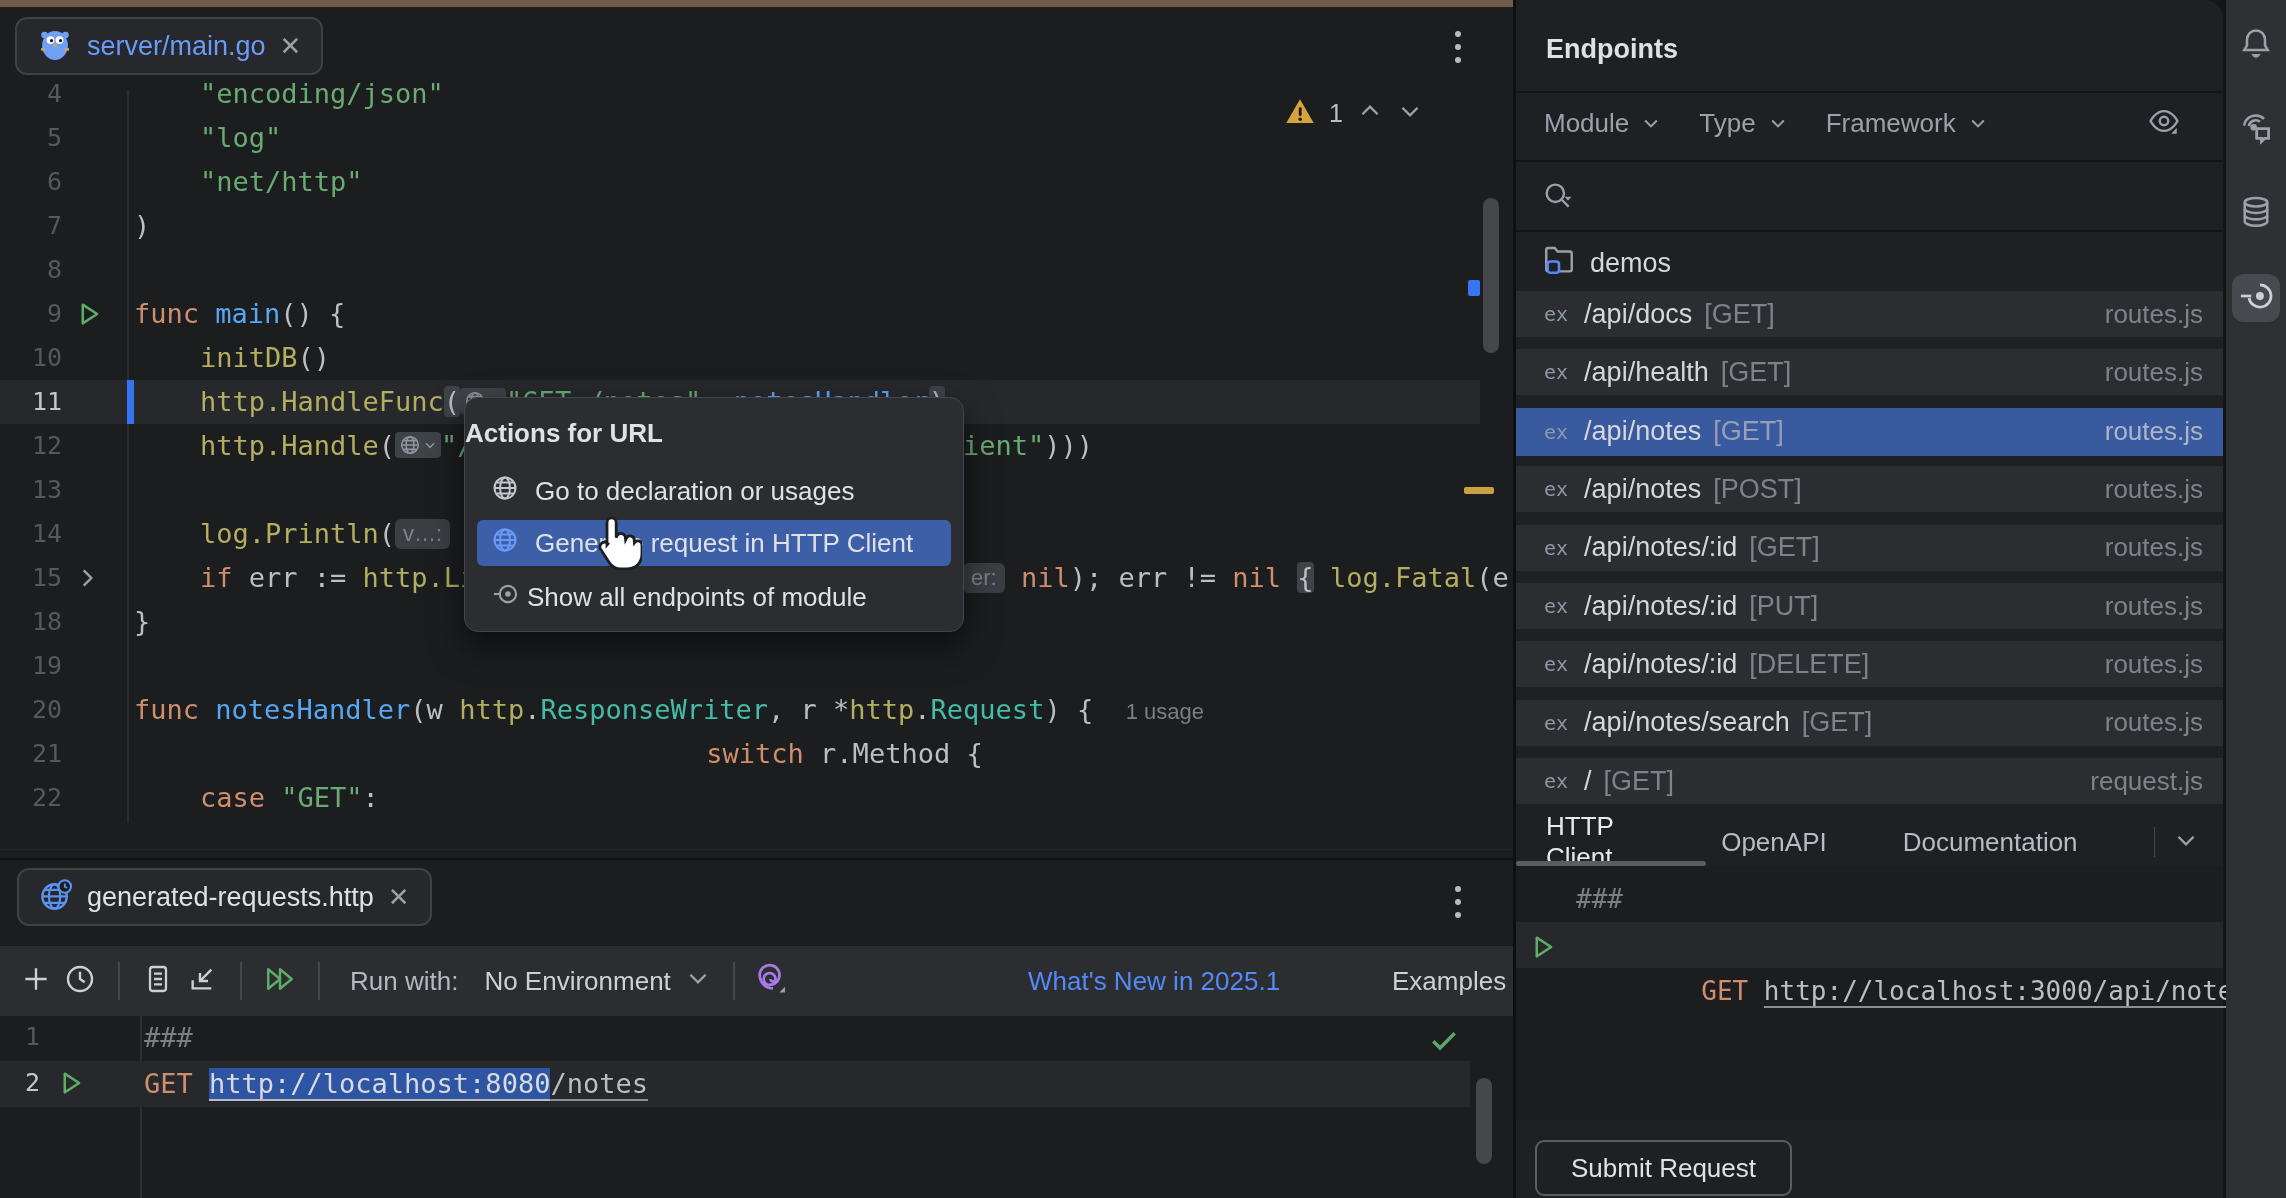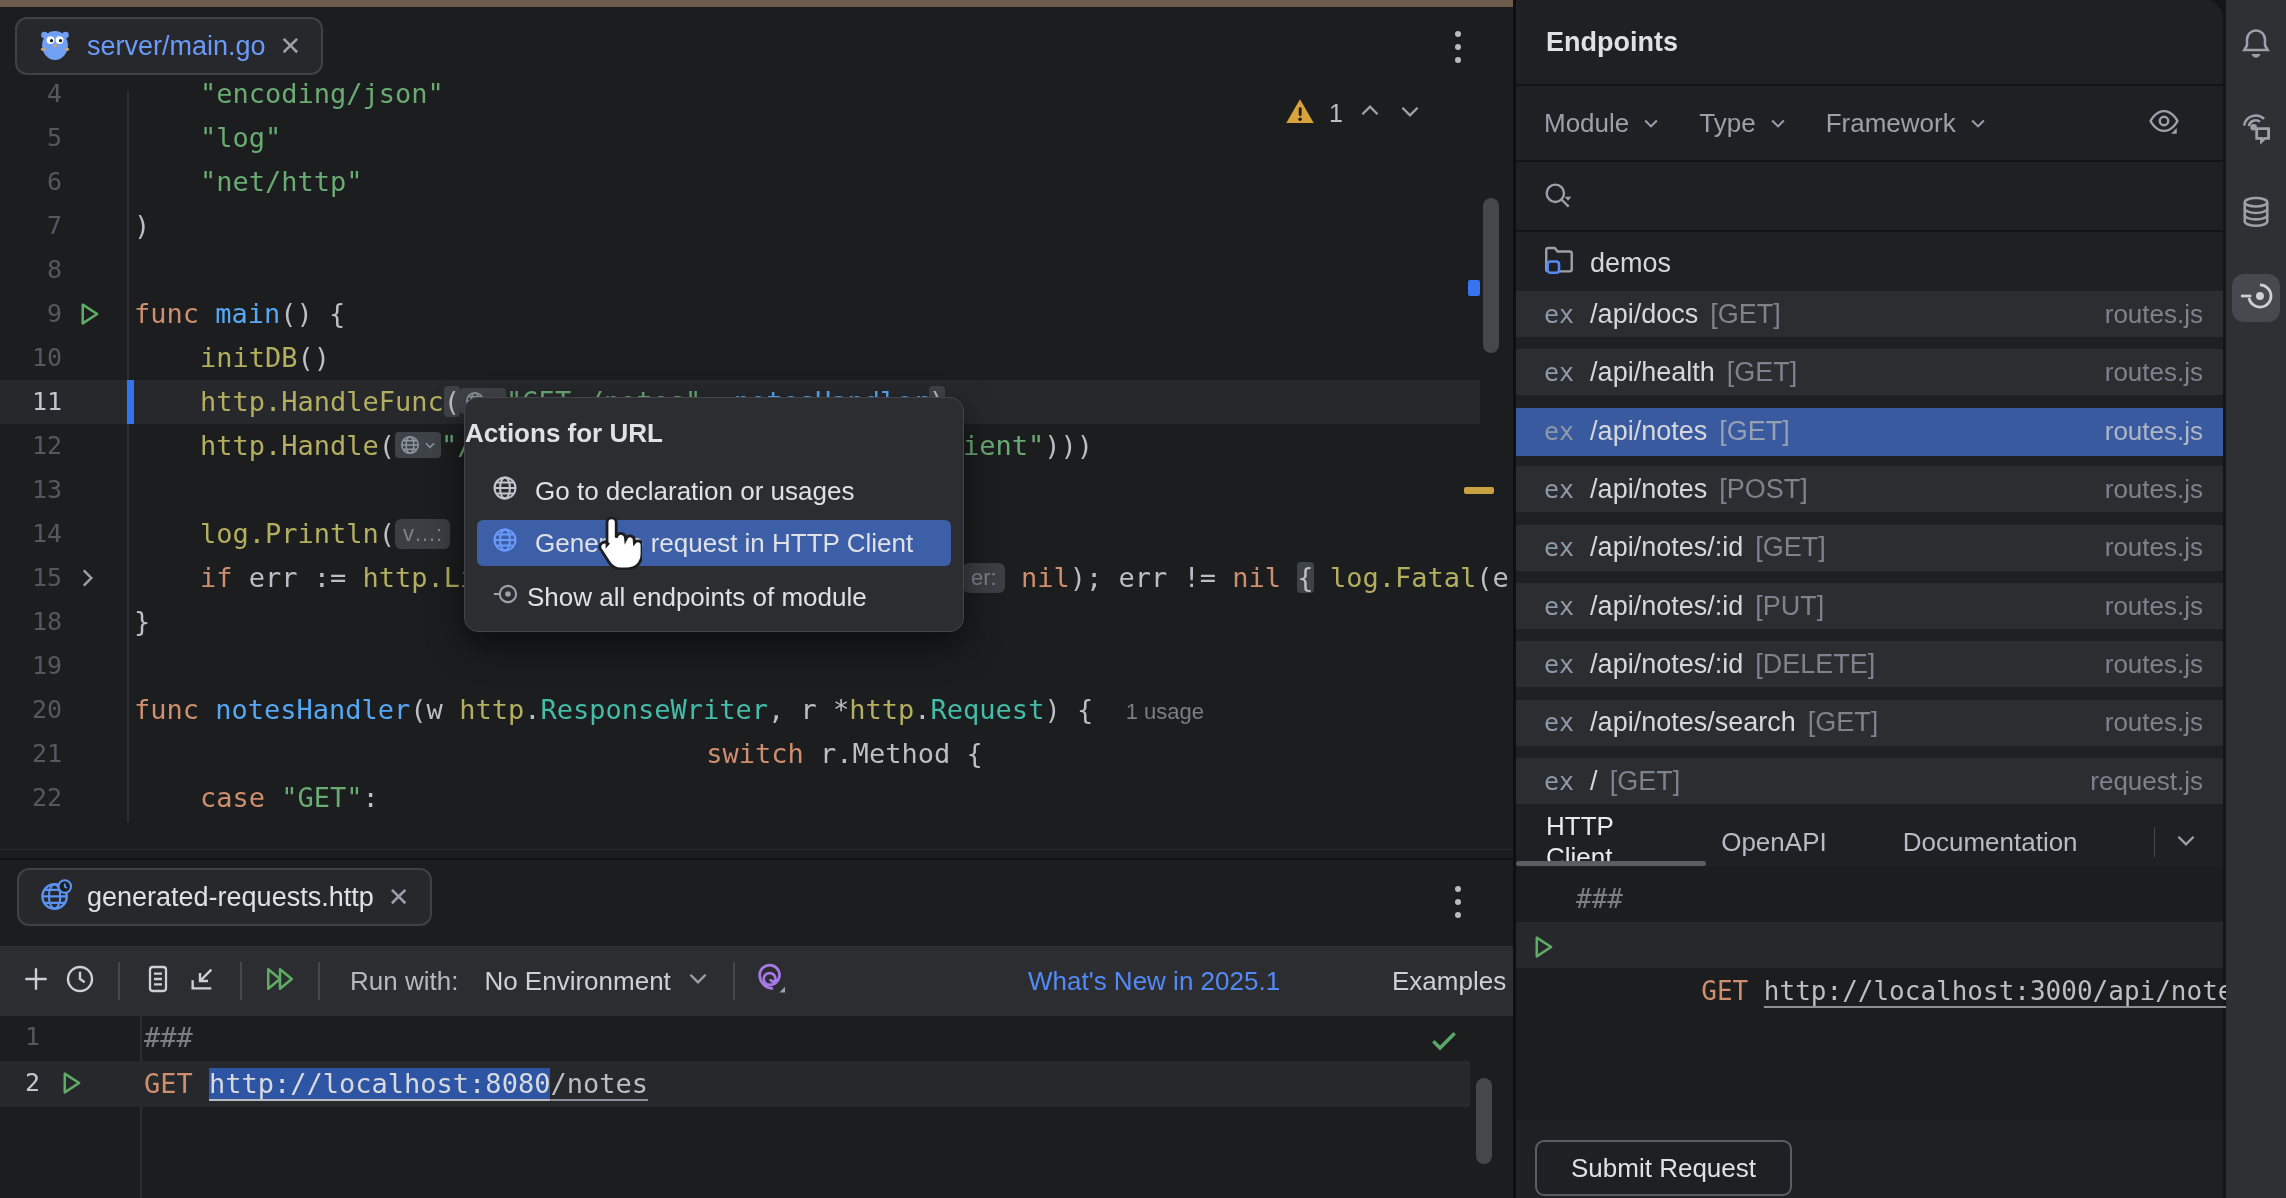--- a/index.html
+++ b/index.html
@@ -69,32 +69,32 @@
              border:1.5px solid #43454A;border-radius:14px;box-shadow:0 14px 34px rgba(0,0,0,.55);z-index:10;}
   #url-popup .ptitle{margin-top:20px;font-size:26px;font-weight:bold;color:#DFE1E5;}
   .pitem{position:absolute;left:12px;right:12px;height:46px;display:flex;align-items:center;gap:16px;
          padding-left:14px;border-radius:6px;font-size:26px;color:#DFE1E5;box-sizing:border-box;}
   .pitem.sel{background:#3D5FA8;}
   #hand-cursor{position:absolute;left:590px;top:512px;z-index:12;}
 
   
   #right-panel{position:absolute;left:1516px;top:0;width:707px;height:1198px;background:#1E2023;
                border-top-right-radius:18px;}
-  #rp-header{position:absolute;left:0;top:0;width:100%;height:84px;border-bottom:2px solid #131416;text-align:center;}
+  #rp-header{position:absolute;left:0;top:7px;width:100%;height:84px;border-bottom:2px solid #131416;text-align:center;}
   #rp-title{position:absolute;left:30px;top:0;line-height:84px;font-size:27px;font-weight:bold;color:#DFE1E5;}
   #rp-filters{position:absolute;left:0;top:86px;width:100%;height:76px;border-bottom:2px solid #131416;
               display:flex;align-items:center;padding-left:28px;box-sizing:border-box;gap:38px;}
   .filter{display:flex;align-items:center;gap:12px;font-size:26px;color:#9DA0A8;}
   #rp-eye{position:absolute;right:42px;top:104px;}
   #rp-search{position:absolute;left:0;top:164px;width:100%;height:66px;border-bottom:2px solid #131416;}
   #rp-list{position:absolute;left:0;top:232px;width:100%;height:586px;}
   .ep-row{position:absolute;left:0;width:100%;height:46px;background:#2B2D30;display:flex;align-items:center;
           padding:0 20px 0 28px;box-sizing:border-box;font-size:27px;}
   .ep-row.sel{background:#3A5A9F;height:48px;}
-  .ep-prefix{font-family:"DejaVu Sans Mono",monospace;font-size:25px;color:#8E99A8;margin-right:16px;}
+  .ep-prefix{font-family:"DejaVu Sans Mono",monospace;font-size:20px;color:#8E99A8;margin-right:16px;}
   .ep-path{color:#D5D7DB;margin-right:12px;white-space:pre;}
   .ep-method{color:#7E828B;}
   .ep-row.sel .ep-method{color:#96A0B4;}
   .ep-file{margin-left:auto;color:#7E828B;font-size:26px;}
   .ep-row.sel .ep-file{color:#AEB6C6;}
   #demos-row{position:absolute;left:0;top:8px;width:100%;height:46px;display:flex;align-items:center;
              padding-left:26px;box-sizing:border-box;gap:14px;font-size:27px;color:#D5D7DB;}
 
   #rp-tabs{position:absolute;left:0;top:818px;width:100%;height:48px;background:#1E2023;display:flex;
            align-items:center;padding-left:30px;box-sizing:border-box;}

